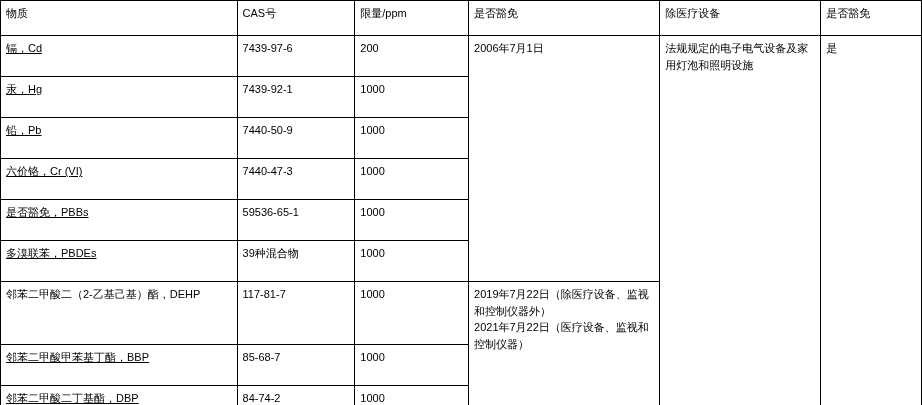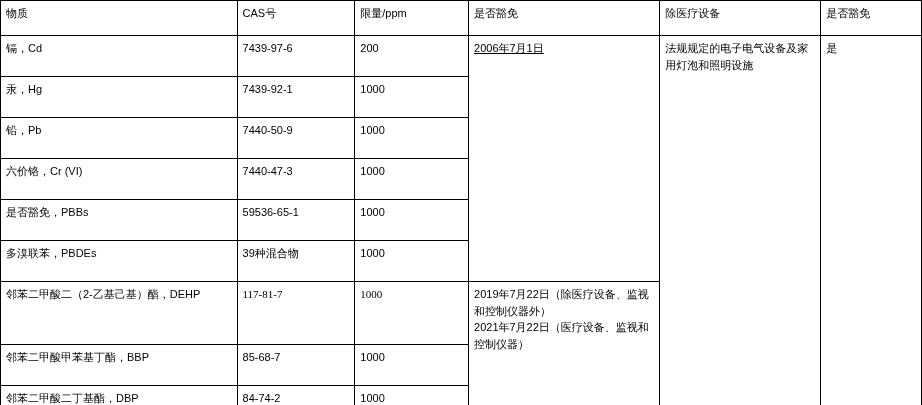--- a/index.html
+++ b/index.html
@@ -30,27 +30,27 @@
     background: #ffffff;
   }
   .col-substance { width: 235px; }
   .col-cas       { width: 117px; }
   .col-limit     { width: 113px; }
   .col-date      { width: 190px; }
   .col-scope     { width: 160px; }
   .col-exempt    { width: 100px; }
 
   td.header-cell { vertical-align: top; }
-  td.middle      { vertical-align: middle; font-family: Liberation Serif, serif; }
+  td.middle      { vertical-align: middle; }
   td.date-cell   { vertical-align: top; }
-  td.date-cell.center-mid { vertical-align: middle; text-decoration: underline; }
+  td.date-cell.center-mid { vertical-align: middle; }
   td.scope-cell  { vertical-align: middle; }
   td.exempt-cell { vertical-align: middle; }
   .row-h-1 { height: 26px; }
-  .row-h-2 { height: 32px; }
+  .row-h-2 { height: 32px; text-decoration: underline; }
   .nowrapish { white-space: pre-line; }
 </style>
 </head>
 <body>
 
 <table id="substance-table">
   <colgroup>
     <col class="col-substance">
     <col class="col-cas">
     <col class="col-limit">

